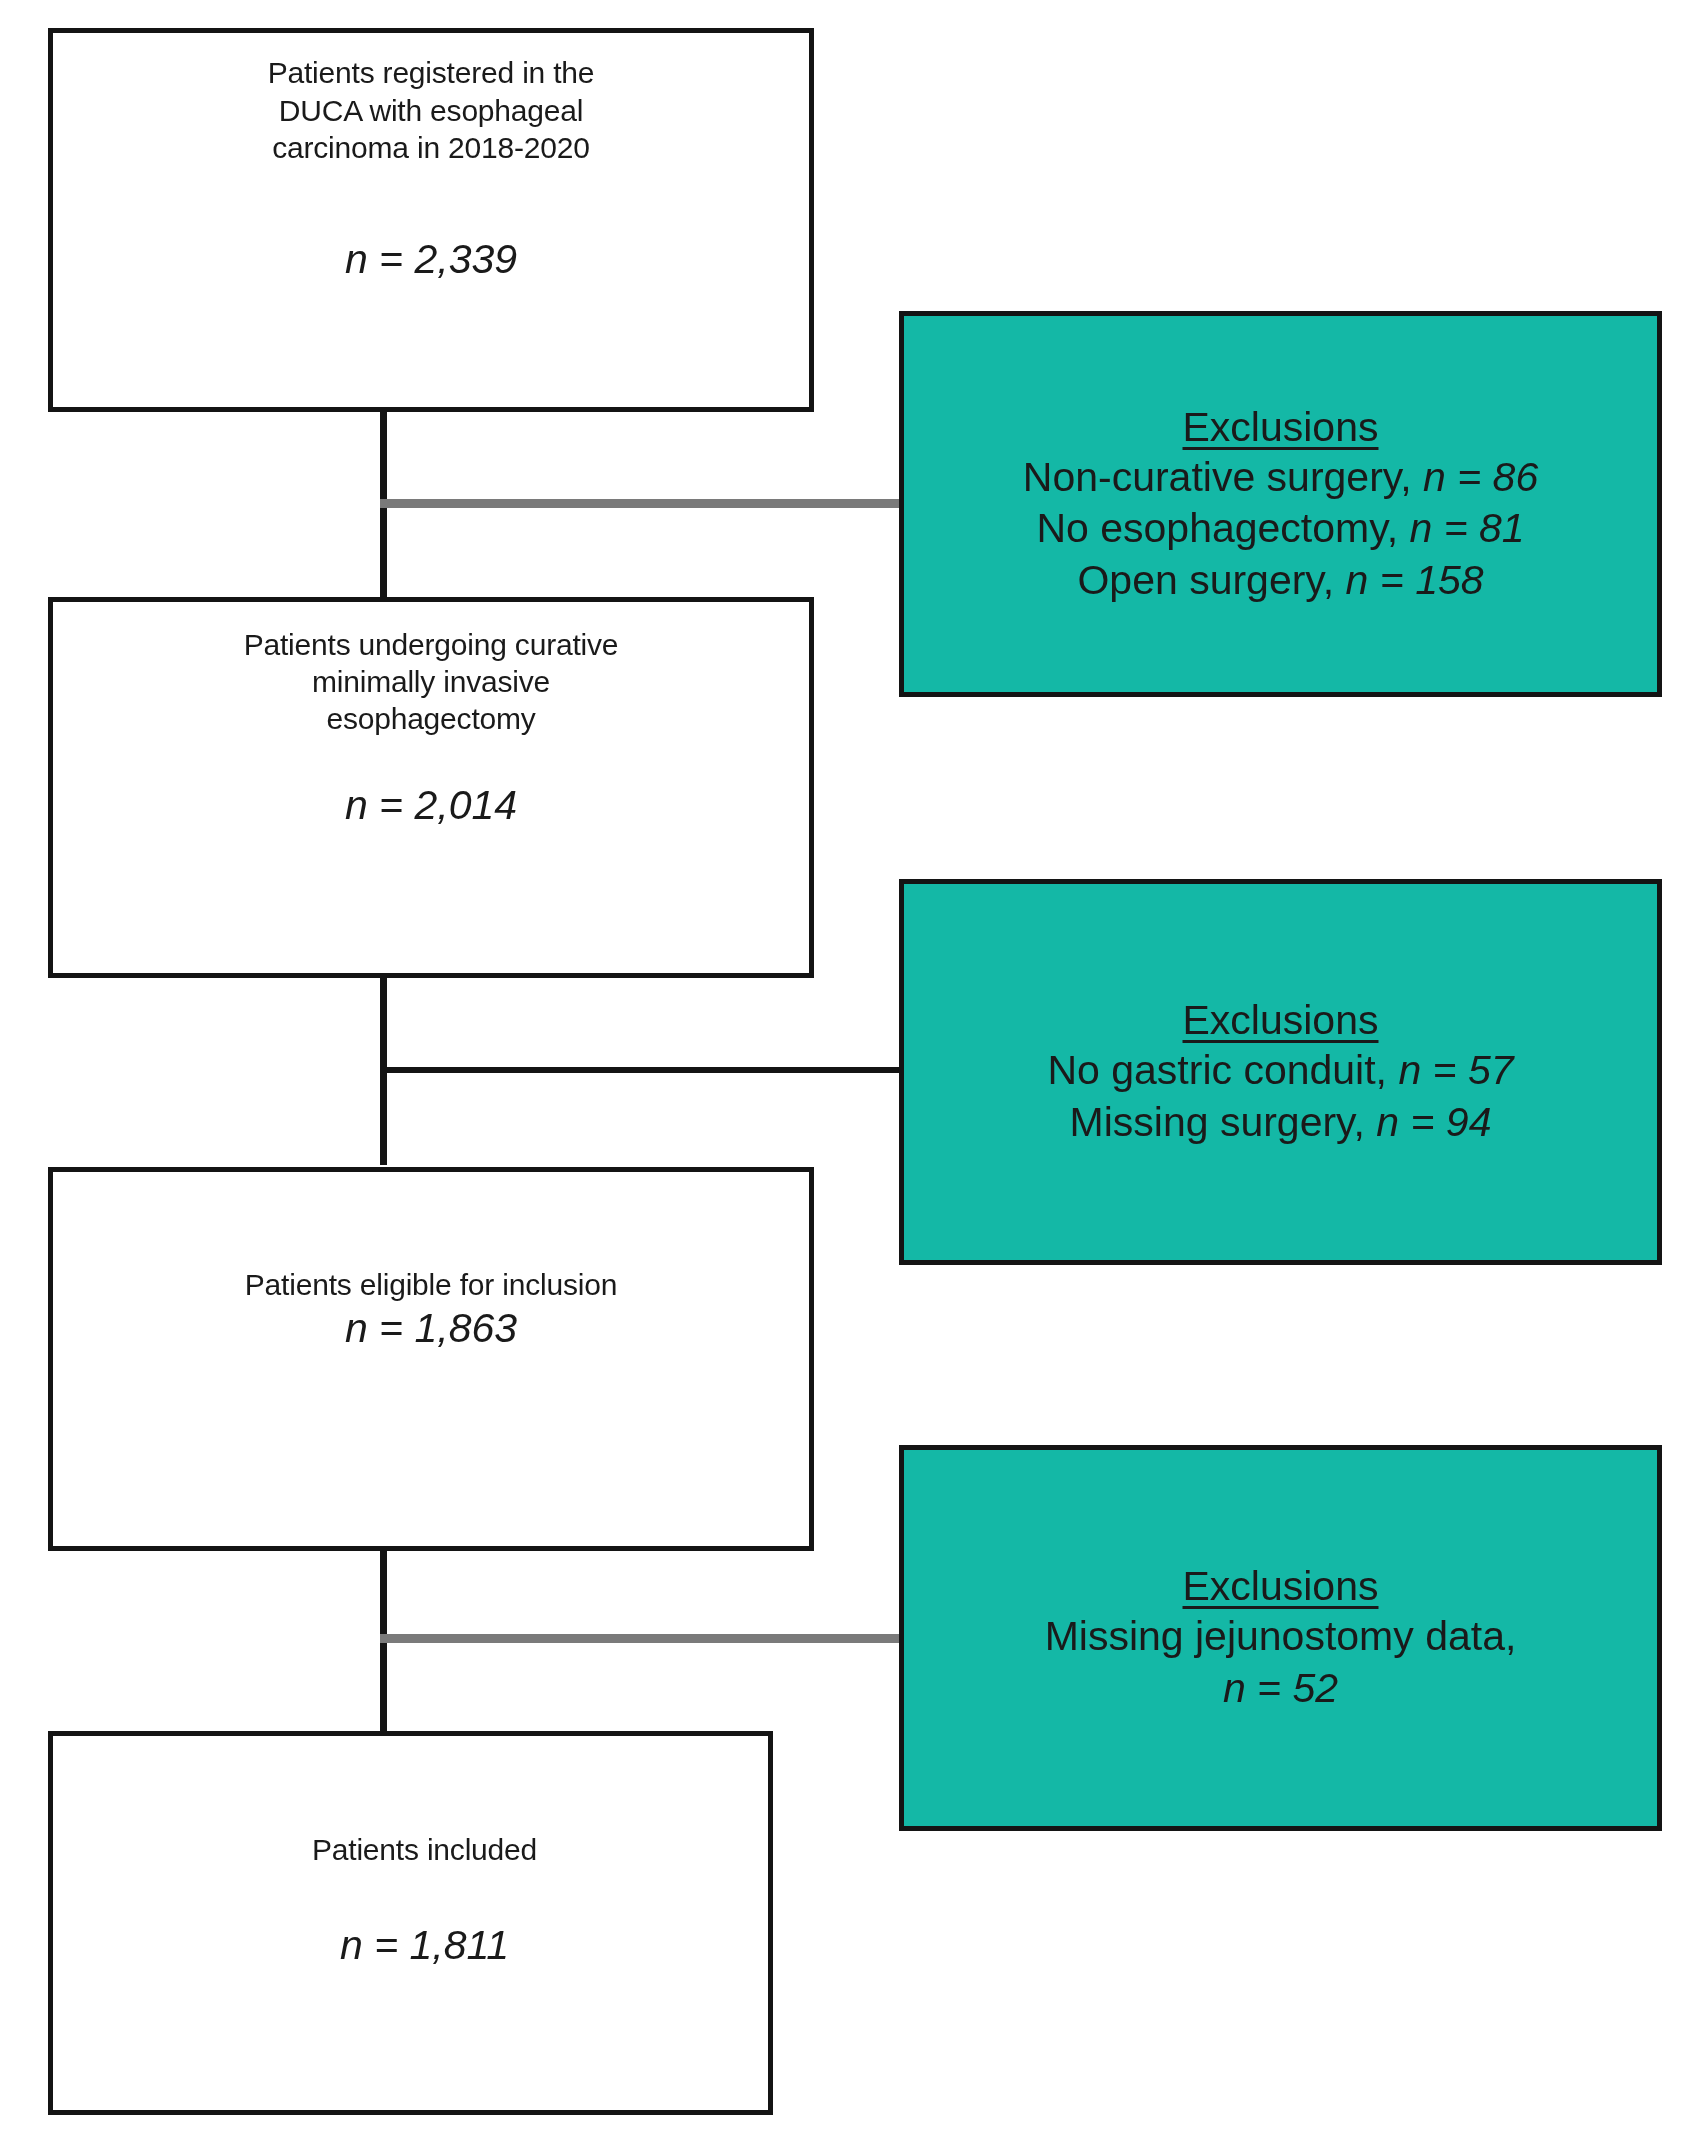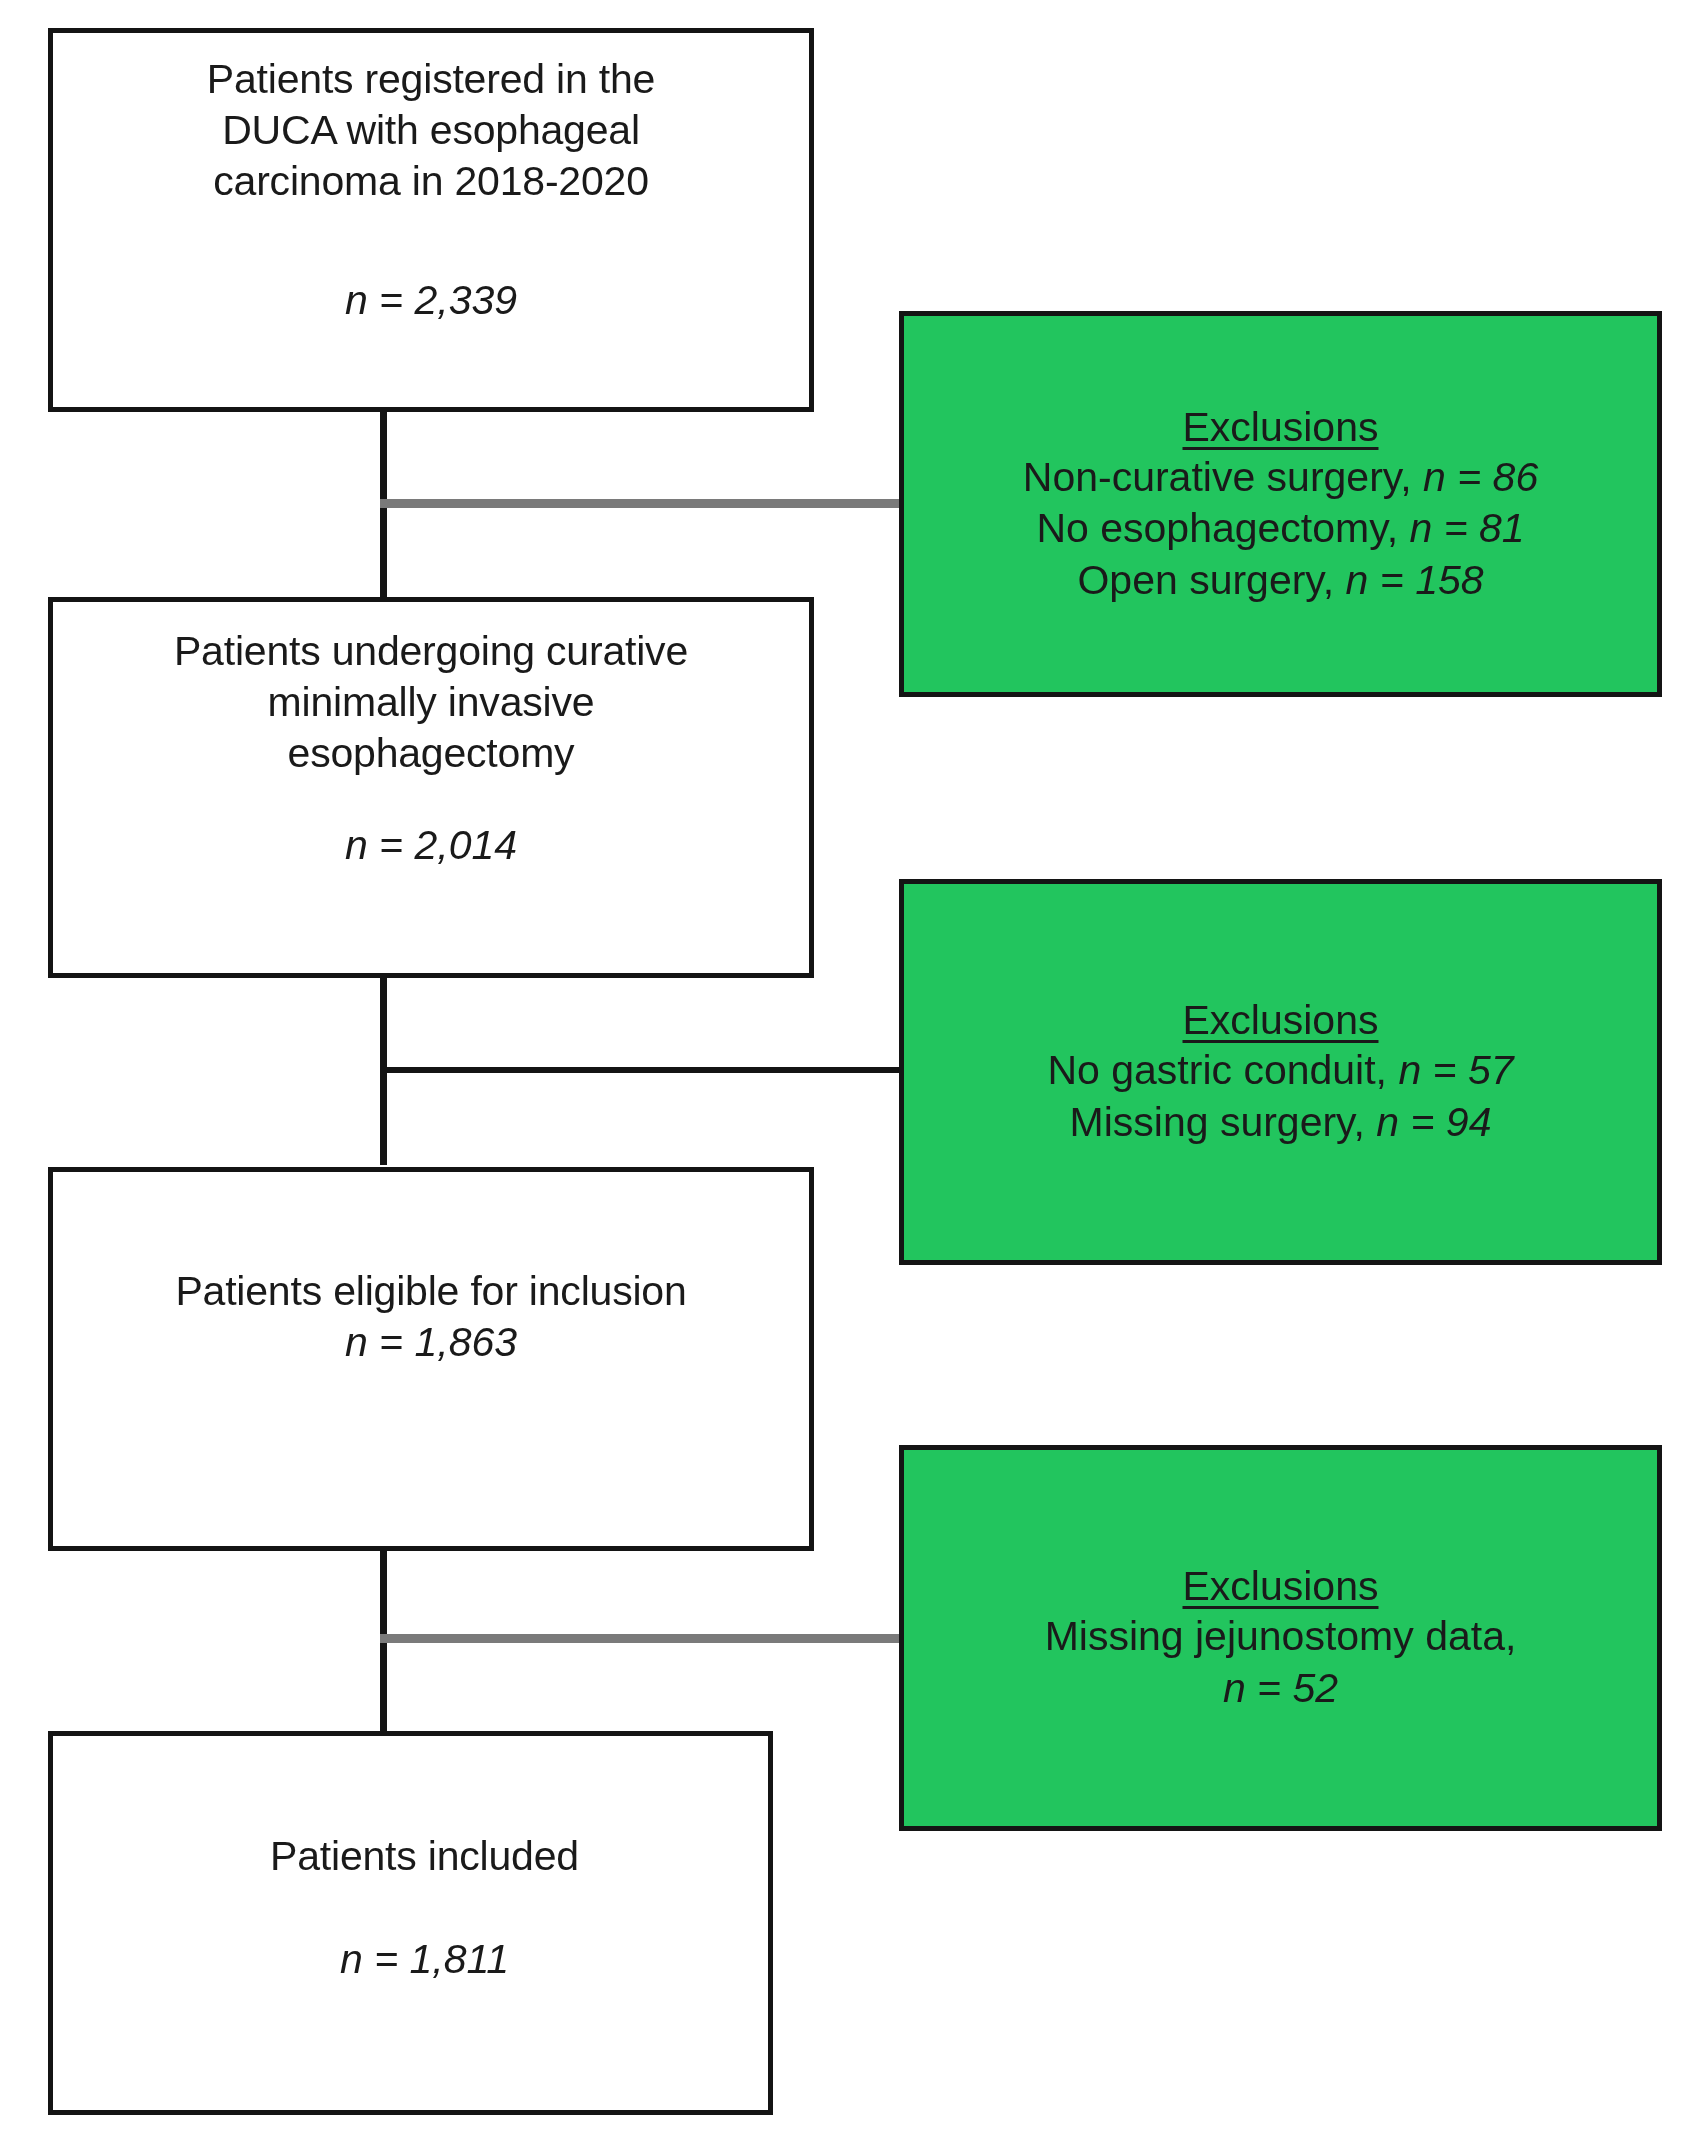--- a/index.html
+++ b/index.html
@@ -20,21 +20,21 @@
     box-sizing: border-box;
     border: 5.6px solid #141414;
     background: #ffffff;
     display: flex;
     flex-direction: column;
     align-items: center;
     text-align: center;
     color: #1a1a1a;
   }
   .box-label {
-    font-size: 41px;
+    font-size: 30px;
     line-height: 1.24;
     letter-spacing: -0.2px;
     white-space: pre-line;
   }
   .box-n {
     font-size: 41px;
     font-style: italic;
     line-height: 1.24;
     white-space: pre;
   }
@@ -53,21 +53,21 @@
 
   #main-box-4 { left: 48px;  top: 1731px; width: 725px; height: 384px; padding-left: 28px; }
   #main-box-4 .box-label { margin-top: 95px; }
   #main-box-4 .box-n     { margin-top: 52px; }
 
   
   .excl-box {
     position: absolute;
     box-sizing: border-box;
     border: 5.6px solid #141414;
-    background: #22c55e;
+    background: #14b8a6;
     display: flex;
     flex-direction: column;
     align-items: center;
     justify-content: center;
     text-align: center;
     color: #1a1a1a;
   }
   .excl-title {
     font-size: 41px;
     line-height: 1.22;

